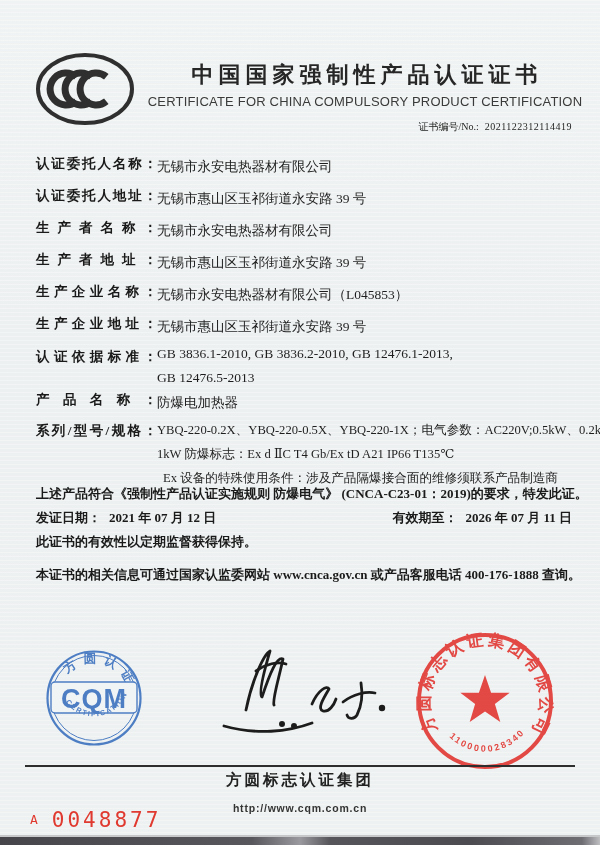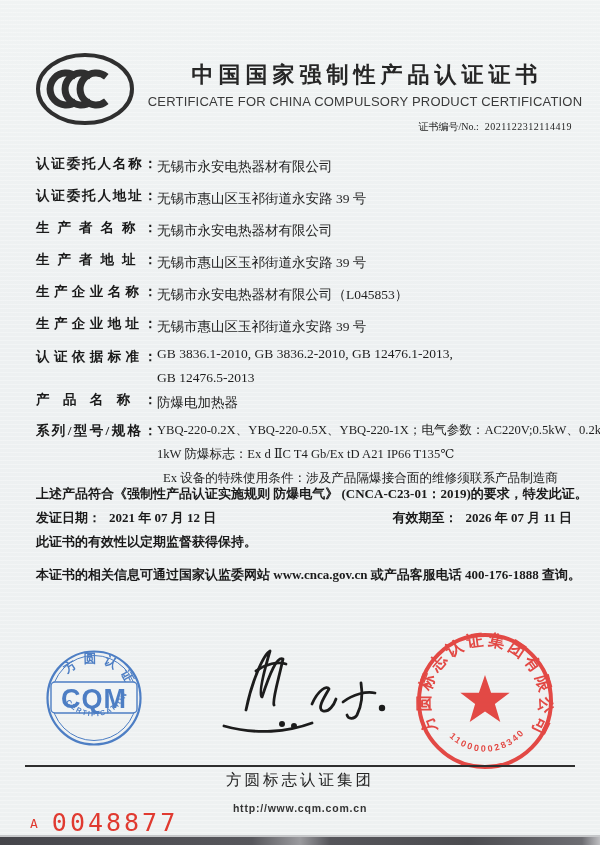--- a/index.html
+++ b/index.html
@@ -32,29 +32,29 @@
   
   .signature{position:absolute;left:212px;top:638px;}
   
   .stamp{position:absolute;left:412px;top:626px;opacity:.93;}
   
   .cqm{position:absolute;left:44px;top:646px;}
   
   .sep{position:absolute;left:25px;right:25px;top:765px;height:2px;background:#2e2e2e;}
   .f-org{position:absolute;left:0;right:0;top:770px;text-align:center;
     font-family:"Liberation Sans","DejaVu Sans",sans-serif;
-    font-size:15.5px;font-weight:400;letter-spacing:3px;color:#222;}
+    font-size:15.5px;font-weight:700;letter-spacing:3px;color:#222;}
   .f-addr{position:absolute;left:0;right:0;top:790px;text-align:center;
     font-family:"Liberation Sans","DejaVu Sans",sans-serif;font-size:10px;color:#3c3c3c;}
   .f-web{position:absolute;left:0;right:0;top:802px;text-align:center;
     font-family:"Liberation Sans","DejaVu Sans",sans-serif;font-size:10.5px;font-weight:700;letter-spacing:.8px;color:#333;}
   .serial{position:absolute;left:30px;top:808px;color:#e03a30;
     font-family:"DejaVu Sans Mono","Liberation Mono",monospace;}
   .serial .pre{font-size:13px;margin-right:14px;vertical-align:3px;}
-  .serial .dig{font-size:25px;letter-spacing:3px;font-weight:500;}
+  .serial .dig{font-size:21px;letter-spacing:3px;font-weight:500;}
   .scan-edge{position:absolute;left:0;right:0;bottom:0;height:8px;
     background:linear-gradient(90deg,#45454a 0%,#57575c 42%,#9a9a9e 50%,#55555a 55%,#4c4c50 78%,#6d6d72 97%,#bfbfc2 100%);}
   .scan-edge:before{content:"";position:absolute;left:0;right:0;top:-2px;height:2px;background:rgba(120,120,125,.35);}
 </style>
 </head>
 <body>
 
 <div class="page">
 
   <div class="ccc-logo">

